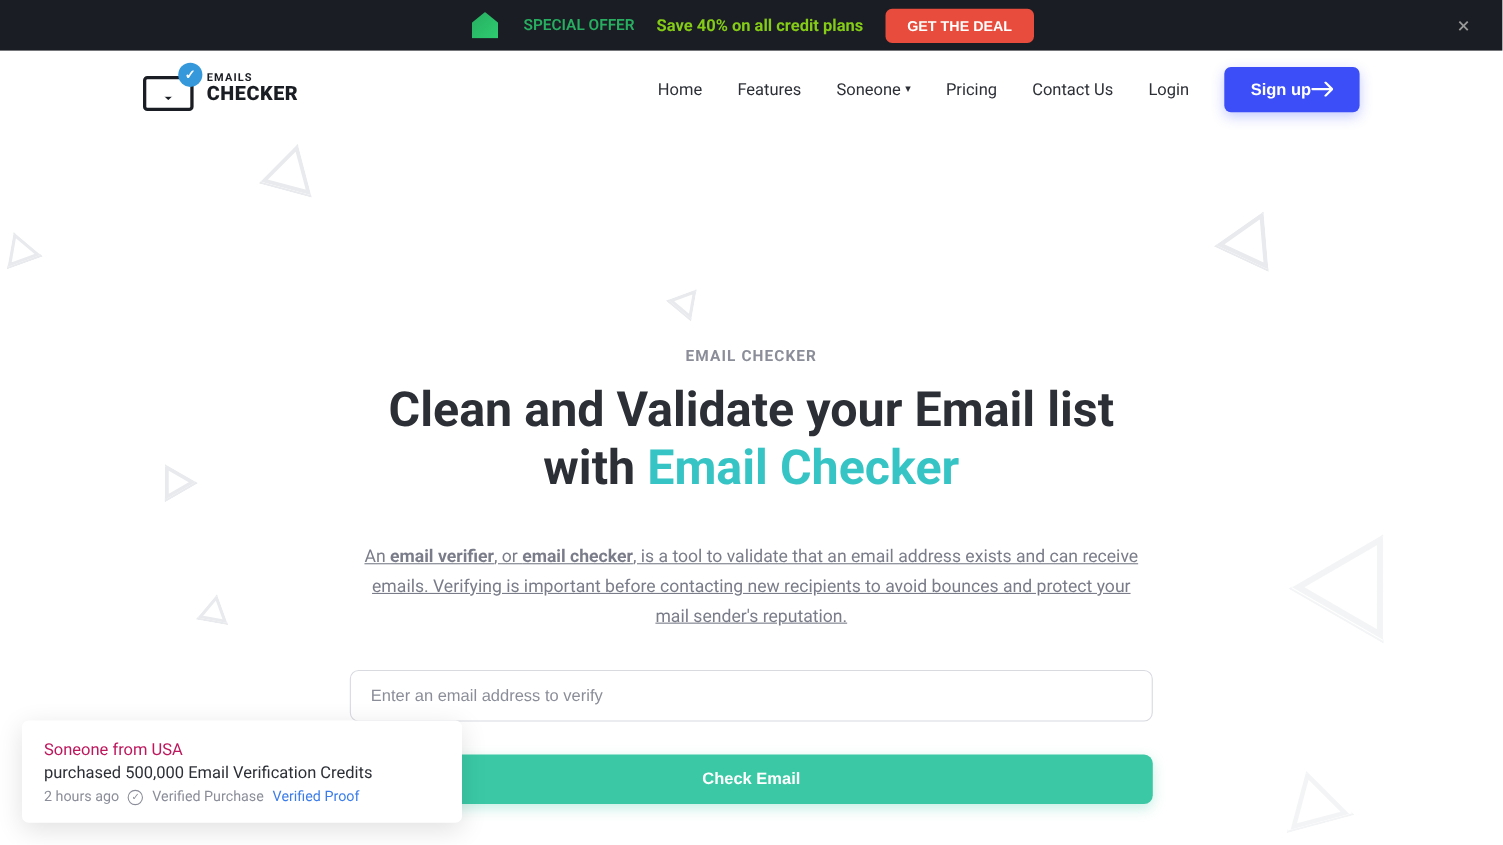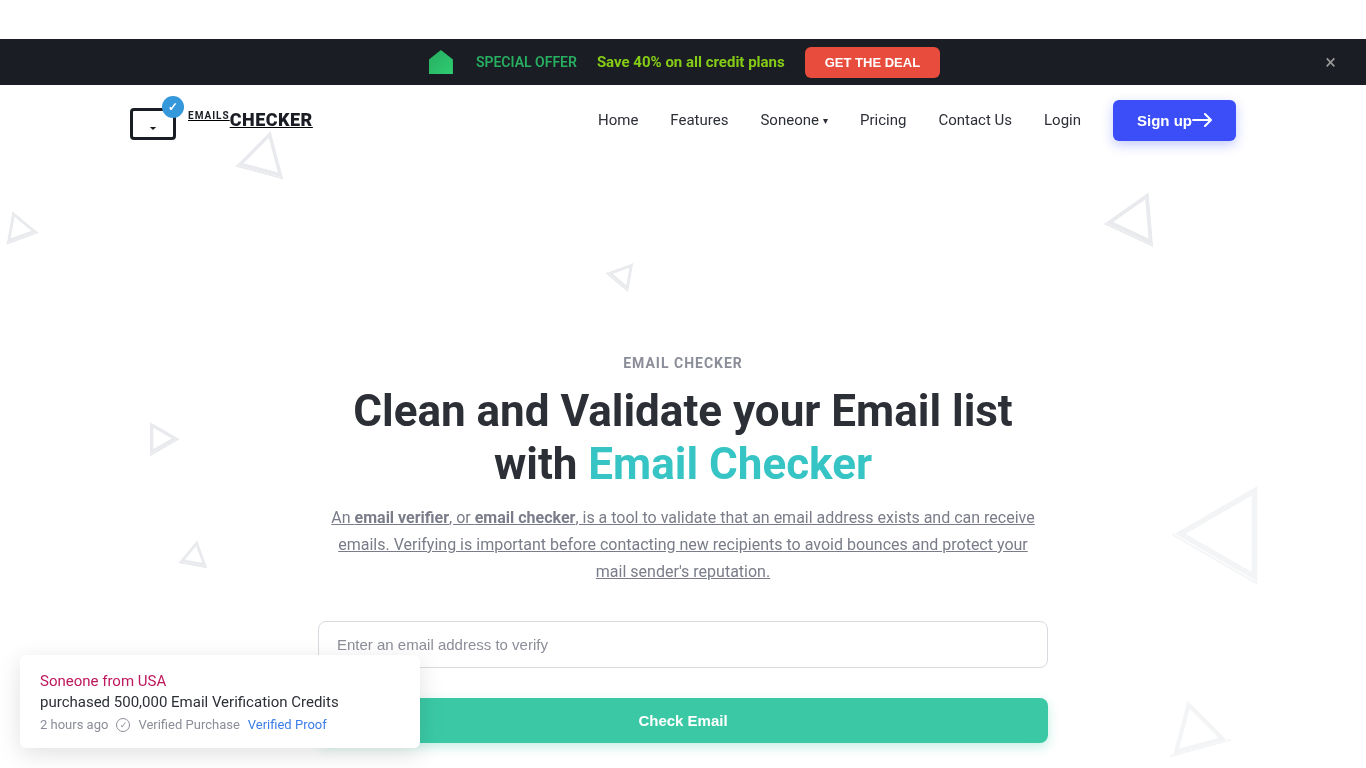--- a/index.html
+++ b/index.html
@@ -17,21 +17,20 @@
     }
     
     
     .top-banner {
       background: #1a1d23;
       height: 46px;
       display: flex;
       align-items: center;
       justify-content: center;
       position: relative;
-      margin-top: 39px;
     }
     .banner-content {
       display: flex;
       align-items: center;
       gap: 20px;
     }
     .offer-icon {
       width: 30px;
       height: 30px;
       display: flex;
@@ -123,22 +122,22 @@
       right: -4px;
       display: flex;
       align-items: center;
       justify-content: center;
       color: #fff;
       font-size: 12px;
       font-weight: bold;
     }
     .logo-text {
       display: flex;
+      flex-direction: column;
       line-height: 1;
-      text-decoration: underline;
     }
     .logo-emails {
       font-size: 10px;
       font-weight: 700;
       color: #1a1d23;
       letter-spacing: 1px;
     }
     .logo-checker {
       font-size: 18px;
       font-weight: 900;
@@ -192,21 +191,21 @@
       font-size: 14px;
       font-weight: 700;
       letter-spacing: 1px;
       margin-bottom: 14px;
     }
     .hero-title {
       font-size: 44px;
       font-weight: 700;
       color: #2c2f36;
       line-height: 1.2;
-      margin-bottom: 13px;
+      margin-bottom: 40px;
     }
     .hero-title-accent {
       color: #37c4c4;
     }
     .hero-desc {
       color: #7a7d89;
       font-size: 16px;
       line-height: 1.7;
       max-width: 720px;
       margin: 0 auto 36px;

